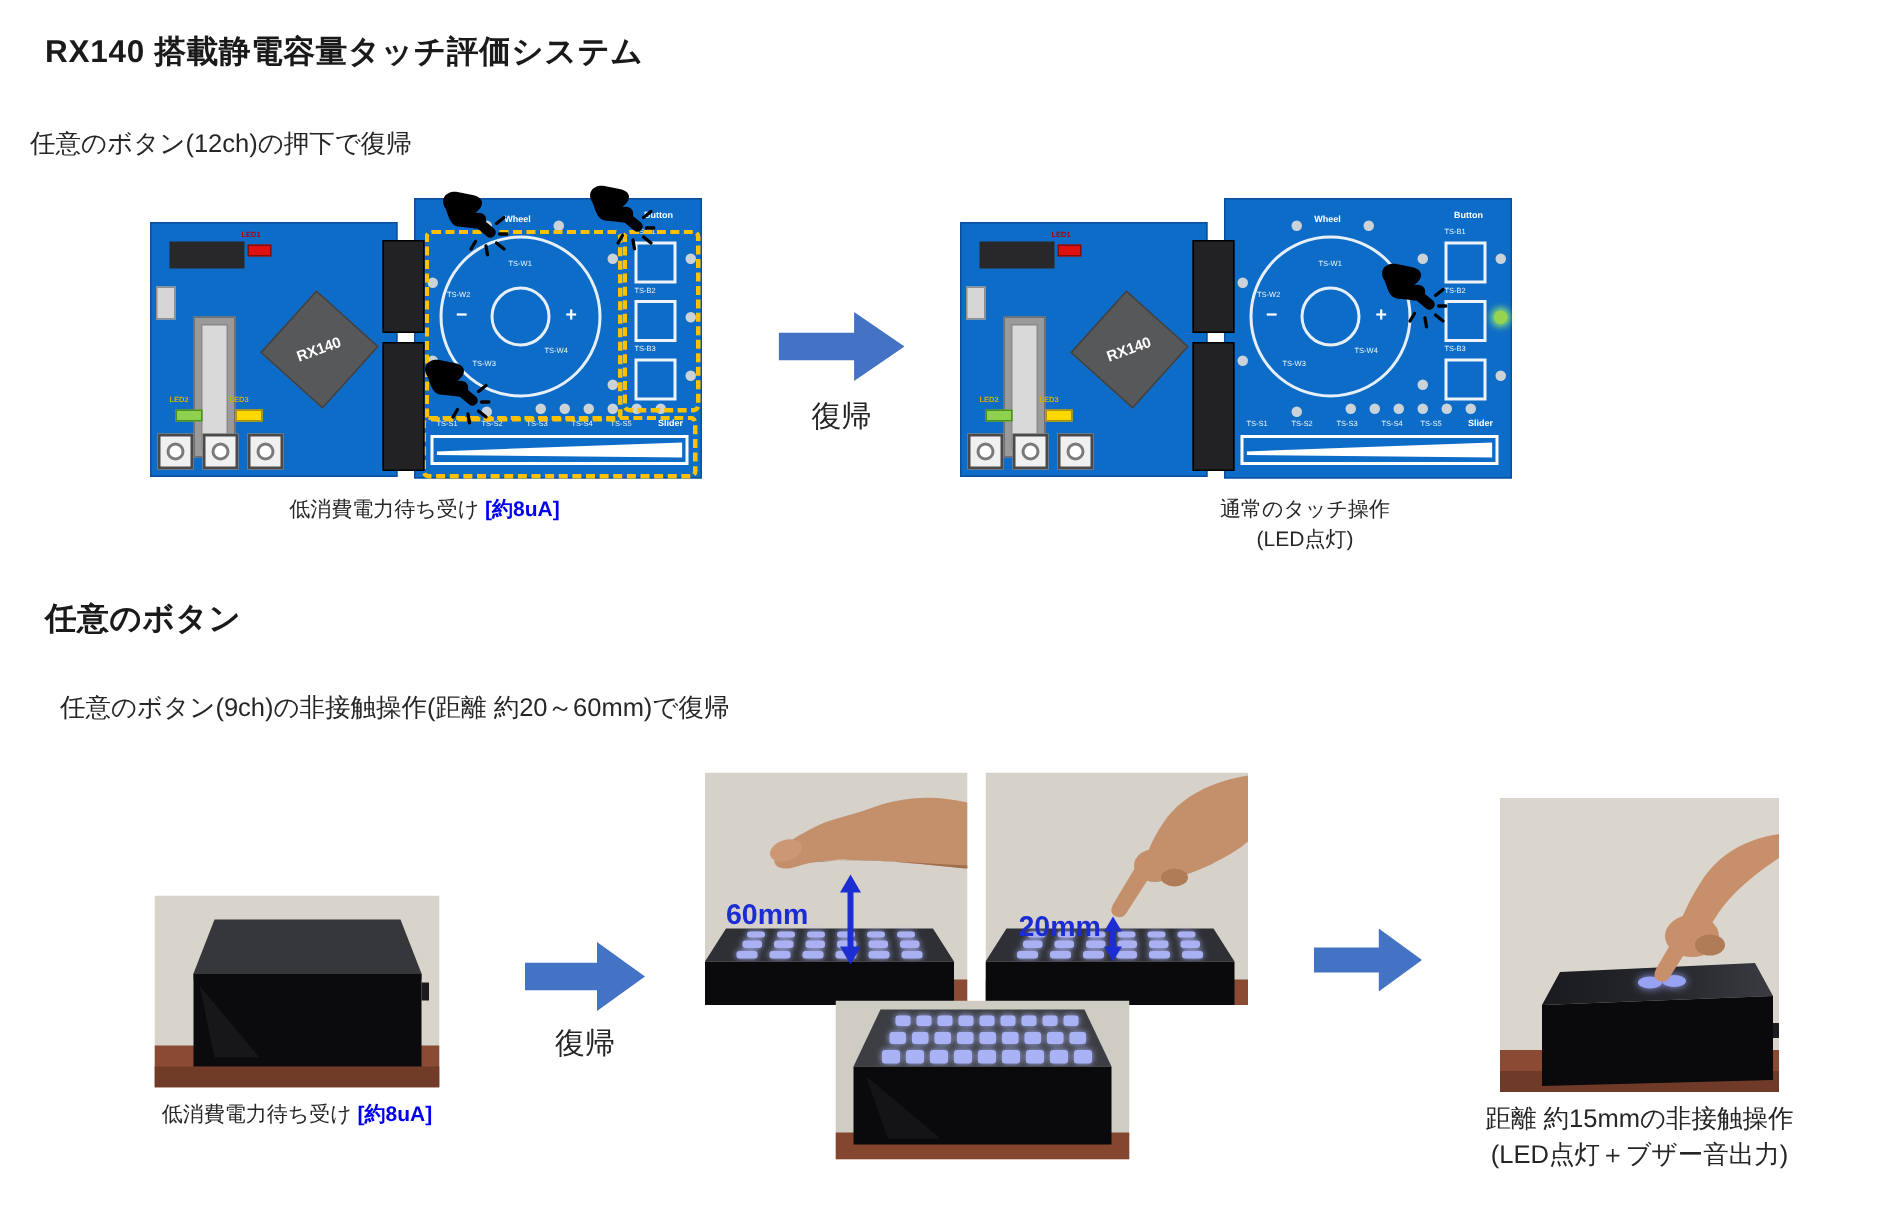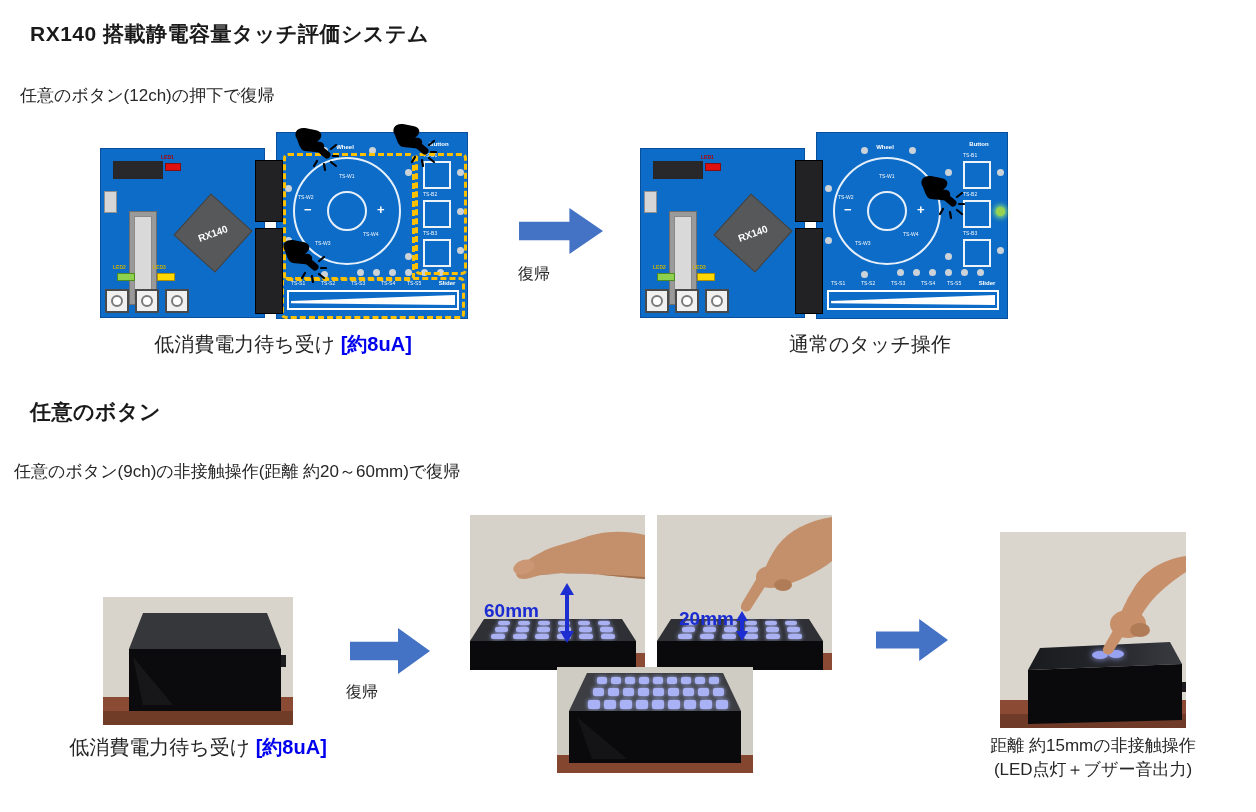--- a/index.html
+++ b/index.html
@@ -5,23 +5,23 @@
   html,body{margin:0;padding:0;}
   body{
     width:1256px;height:812px;position:relative;overflow:hidden;
     background:#ffffff;
     font-family:"Liberation Sans","DejaVu Sans",sans-serif;
     color:#1a1a1a;
   }
   .abs{position:absolute;}
   .h1{font-size:21px;font-weight:bold;letter-spacing:.5px;}
   .body-text{font-size:17px;color:#262626;}
-  .caption{font-size:20px;color:#262626;text-align:center;line-height:1.4;}
+  .caption{font-size:14px;color:#262626;text-align:center;line-height:1.4;}
   .hl{color:#0000ee;font-weight:bold;}
-  .arrow-label{font-size:16px;color:#262626;text-align:left;}
+  .arrow-label{font-size:20px;color:#262626;text-align:center;}
   
   .barrow{background:#4472c4;clip-path:polygon(0 30%,60% 30%,60% 0,100% 50%,60% 100%,60% 70%,0 70%);}
   
   .group{position:absolute;width:366px;height:188px;}
   .mboard{position:absolute;left:0;top:16px;width:163px;height:168px;background:#0d6cc7;border:1px solid #0a4f9e;}
   .tboard{position:absolute;left:176px;top:0;width:190px;height:185px;background:#0d6cc7;border:1px solid #0a4f9e;}
   .conn{position:absolute;background:#222225;border:1px solid #000;z-index:4;}
   .chip-black{position:absolute;left:12px;top:12px;width:50px;height:18px;background:#28282a;}
   .side-part{position:absolute;left:3px;top:42px;width:11px;height:20px;background:#d6d6d6;border:1px solid #8f8f8f;}
   .led-lbl{position:absolute;font-size:5px;font-weight:bold;line-height:1;}
@@ -251,24 +251,25 @@
         </g>
       </svg>
   </div>
 </div>
 
 <div class="abs caption" style="left:100px;top:330px;width:366px;">
   <span>低消費電力待ち受け </span><span class="hl">[約8uA]</span>
 </div>
 <div class="abs caption" style="left:710px;top:330px;width:320px;">
   <div>通常のタッチ操作</div>
+  <div>(LED点灯)</div>
 </div>
 
 <div class="abs h1" style="left:30px;top:398px;">任意のボタン</div>
-<div class="abs body-text" style="left:14px;top:460px;">任意のボタン(9ch)の非接触操作(距離 約20～60mm)で復帰</div>
+<div class="abs body-text" style="left:40px;top:460px;">任意のボタン(9ch)の非接触操作(距離 約20～60mm)で復帰</div>
 
 <div class="photo" style="left:103px;top:597px;width:190px;height:128px;">
   <svg width="190" height="128" viewBox="0 0 190 128">
     <rect width="190" height="128" fill="#d8d4cb"></rect>
     <rect y="100" width="190" height="28" fill="#8a4a33"></rect>
     <rect y="114" width="190" height="14" fill="#703c28"></rect>
     <polygon points="40,16 164,16 178,52 26,52" fill="#35373b"></polygon>
     <polygon points="26,52 178,52 178,56 26,56" fill="#46484d"></polygon>
     <rect x="26" y="52" width="152" height="62" fill="#0b0b0e"></rect>
     <rect x="178" y="58" width="5" height="12" fill="#1c1c1e"></rect>

